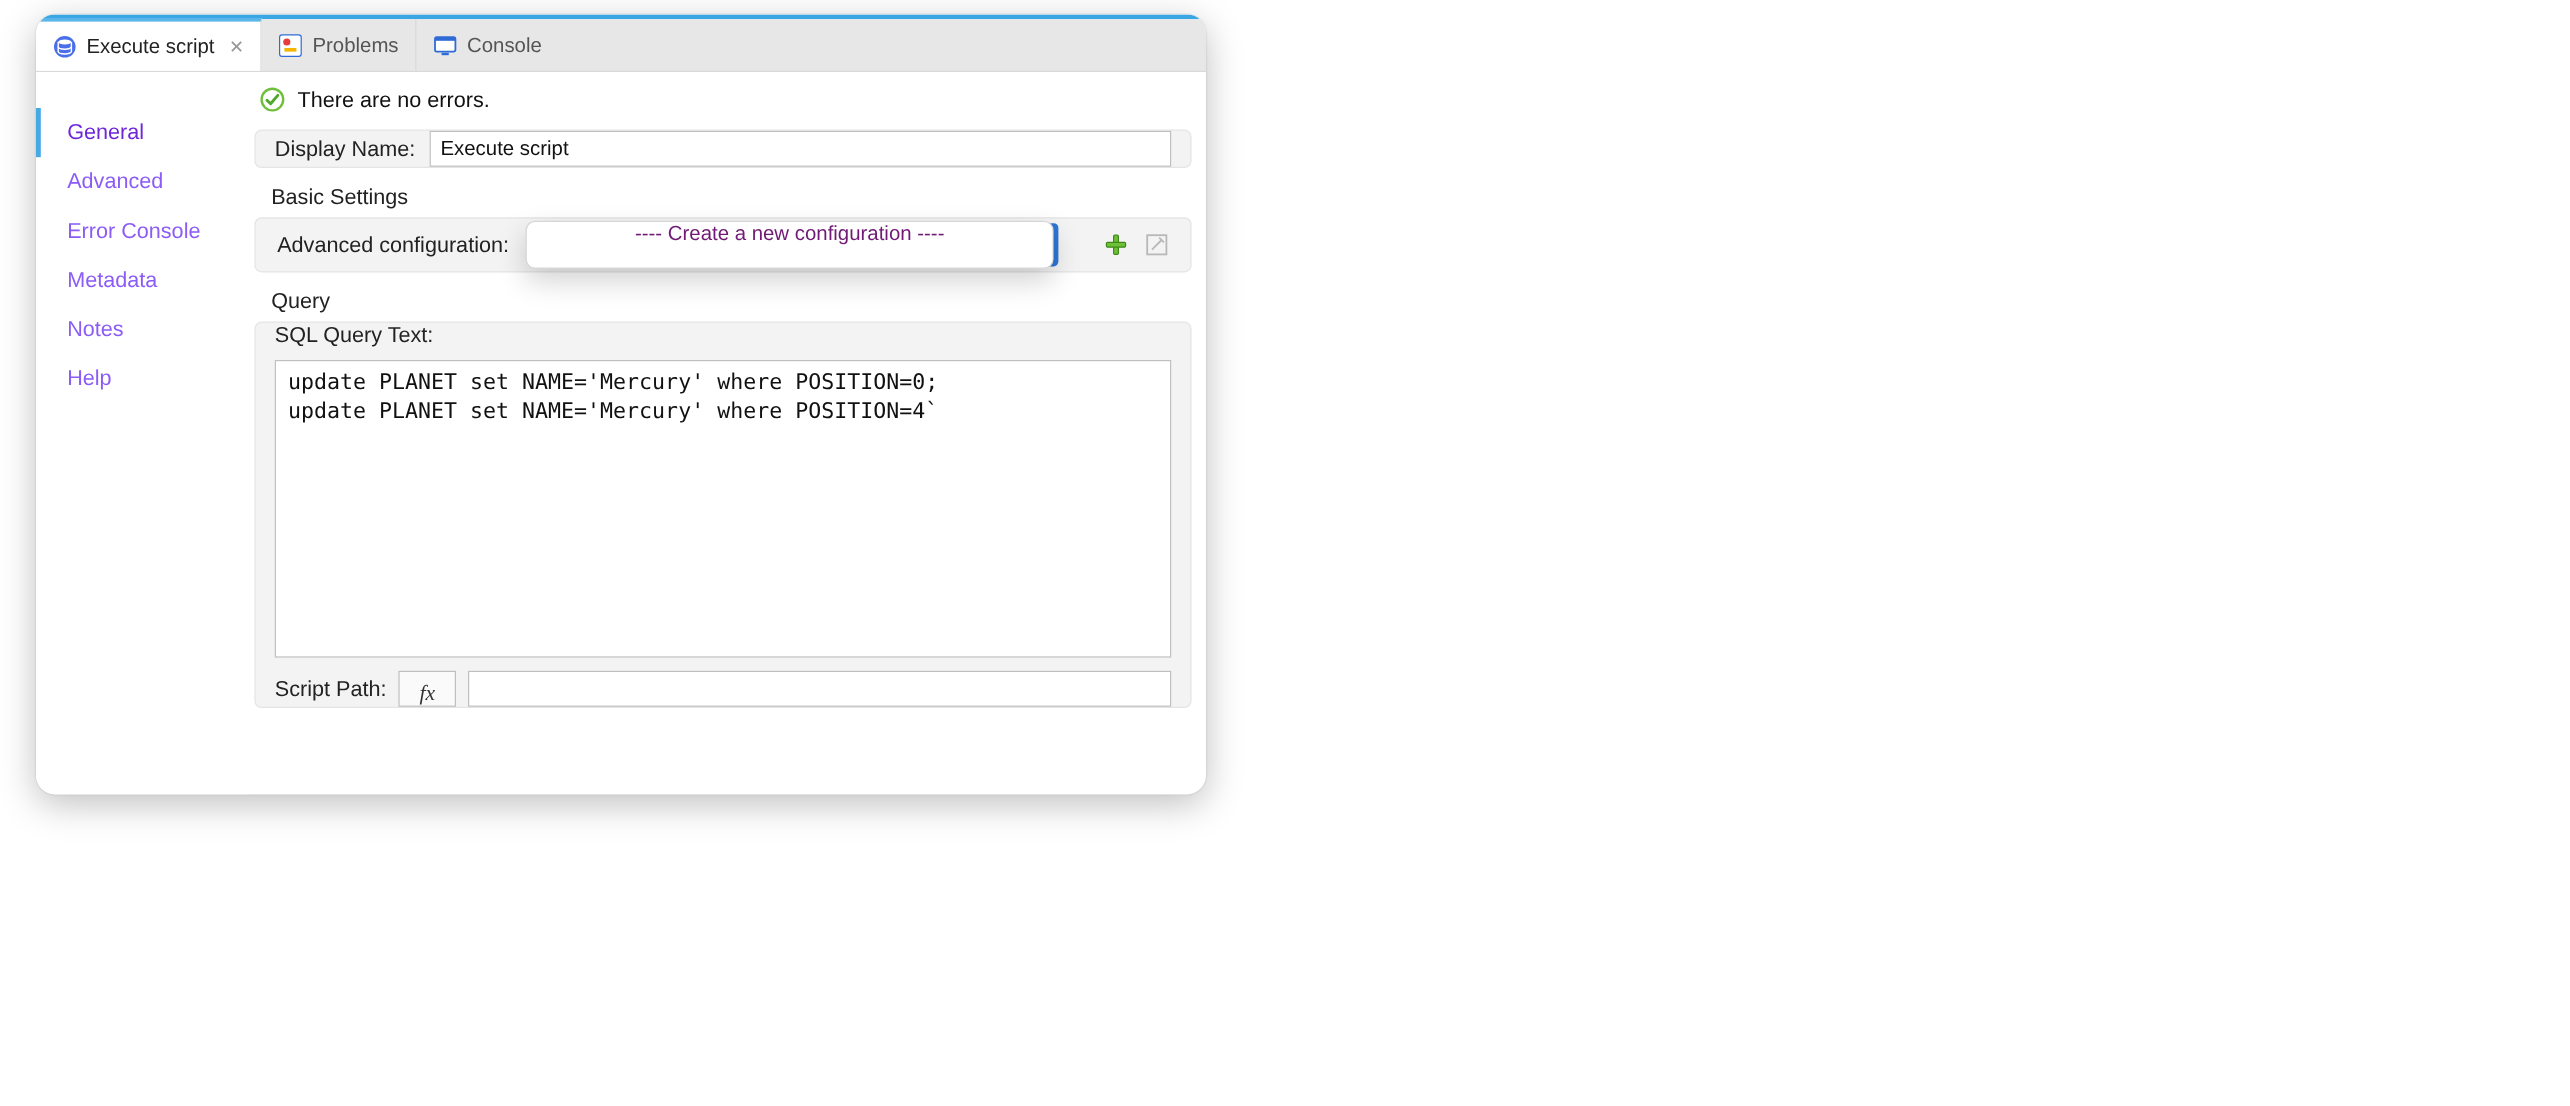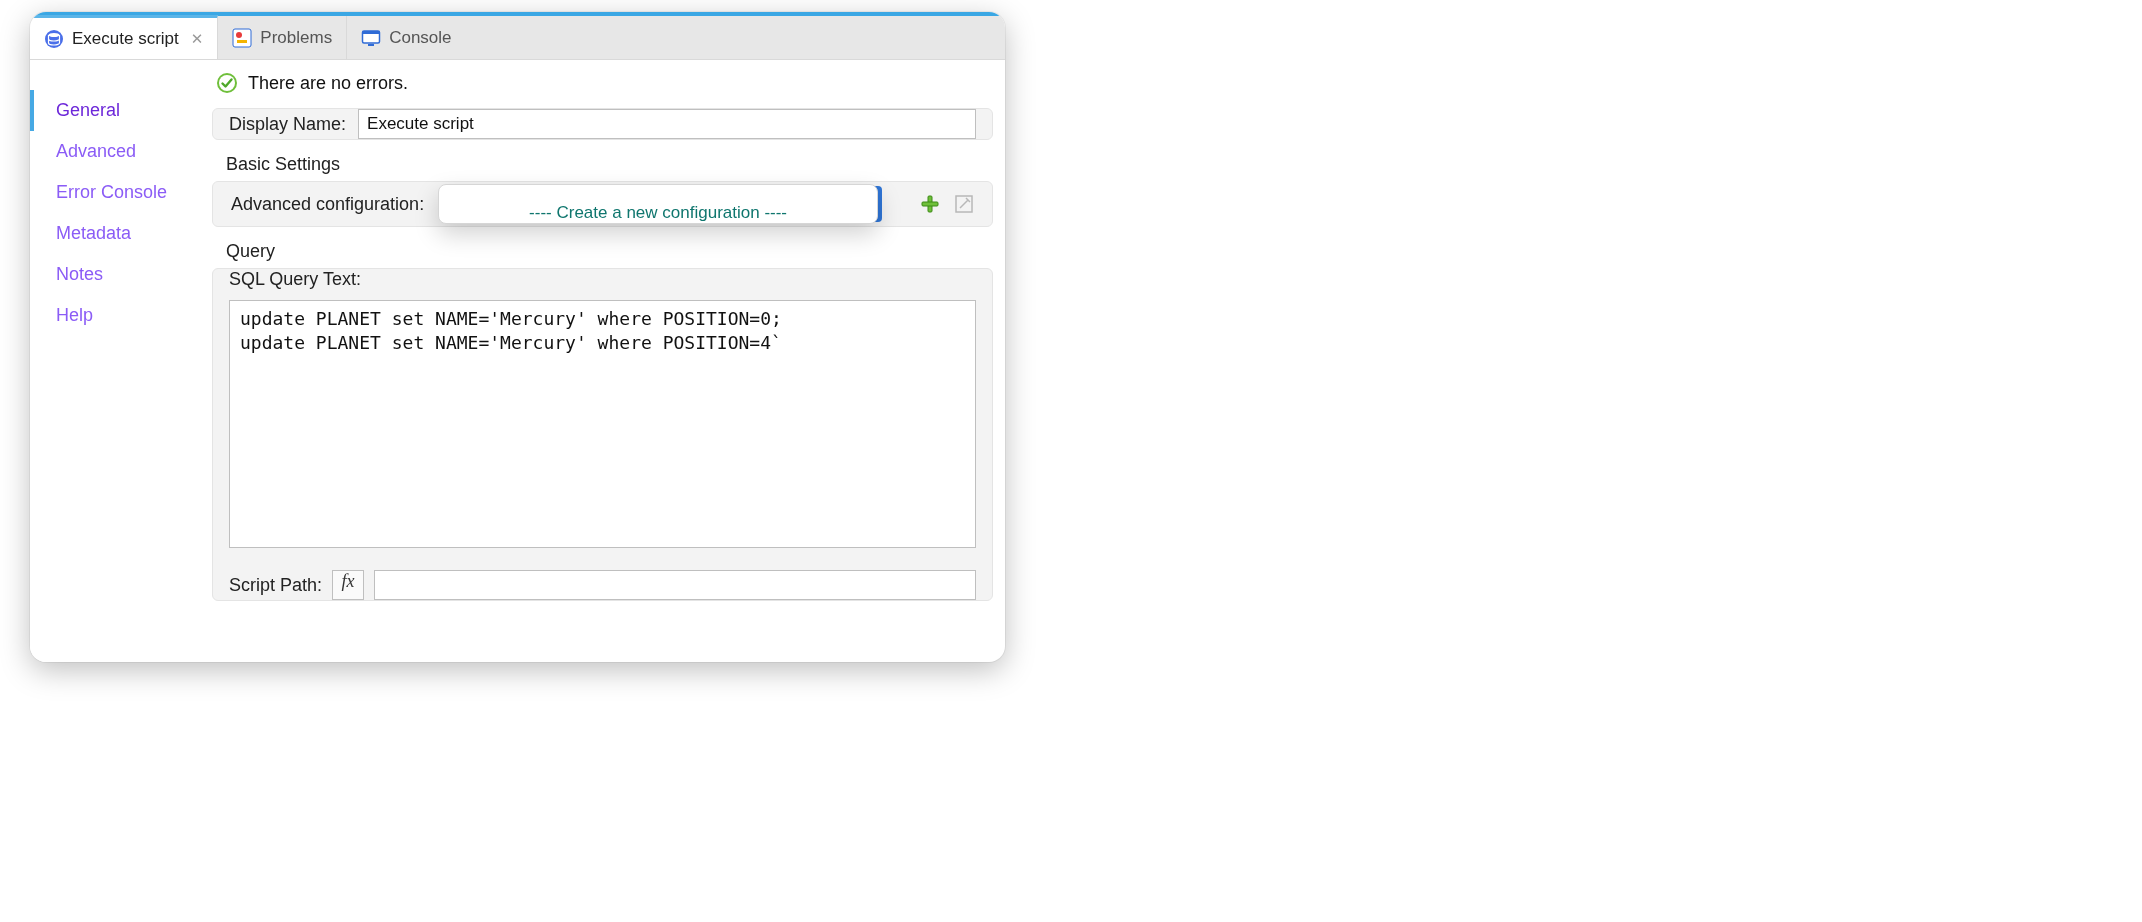--- a/index.html
+++ b/index.html
@@ -46,39 +46,39 @@
     font-size: 17px; padding: 2px 8px; color: #111; outline: none;
   }
   .connector-row { display: flex; align-items: center; gap: 14px; padding: 4px 2px; }
   .connector-select {
     flex: 1; position: relative; height: 36px;
   }
   .select-pop {
     position: absolute; left: 0; right: -10px; top: -2px; height: 40px;
     background: #fff; border: 1px solid #d6d6d6; border-radius: 8px;
     box-shadow: 0 10px 24px rgba(0,0,0,0.18);
-    display: flex; align-items: flex-end; justify-content: center;
-    font-size: 17px; color: #0f766e; z-index: 2;
+    display: flex; align-items: flex-start; justify-content: center;
+    font-size: 17px; color: #701a75; z-index: 2;
   }
   .select-under {
     position:absolute; right:-14px; top:0; height:36px; width:30px;
     background:#2f75d6; border-radius:4px; z-index:1;
   }
   .icon-plus { width: 20px; height: 20px; }
   .icon-edit { width: 20px; height: 20px; opacity:0.55; }
   .textarea {
     width: 100%; height: 248px; resize: none;
     border: 1px solid #bfbfbf; background: #fff;
     font-family: "Menlo","Consolas",monospace; font-size: 18px; line-height: 24px;
     padding: 6px 10px; color: #111; outline: none; white-space: pre;
   }
-  .subrow { display: flex; align-items: center; gap: 10px; margin-top: 18px; }
+  .subrow { display: flex; align-items: center; gap: 10px; margin-top: 6px; }
   .fx-btn {
-    width: 32px; height: 30px; border: 1px solid #bfbfbf; background: #fafafa;
-    display:flex; align-items:flex-start; justify-content:center;
+    width: 48px; height: 30px; border: 1px solid #bfbfbf; background: #fafafa;
+    display:flex; align-items:flex-end; justify-content:center;
     font-family: "Times New Roman", serif; font-style: italic; font-size: 18px;
     color:#333; cursor:pointer;
   }
   .scriptpath { flex:1; height:30px; border:1px solid #bfbfbf; background:#fff; padding:2px 8px; font-size:17px; }
   .ico { display:inline-flex; align-items:center; justify-content:center; }
 </style>
 </head>
 <body>
 <div class="stage">
 

